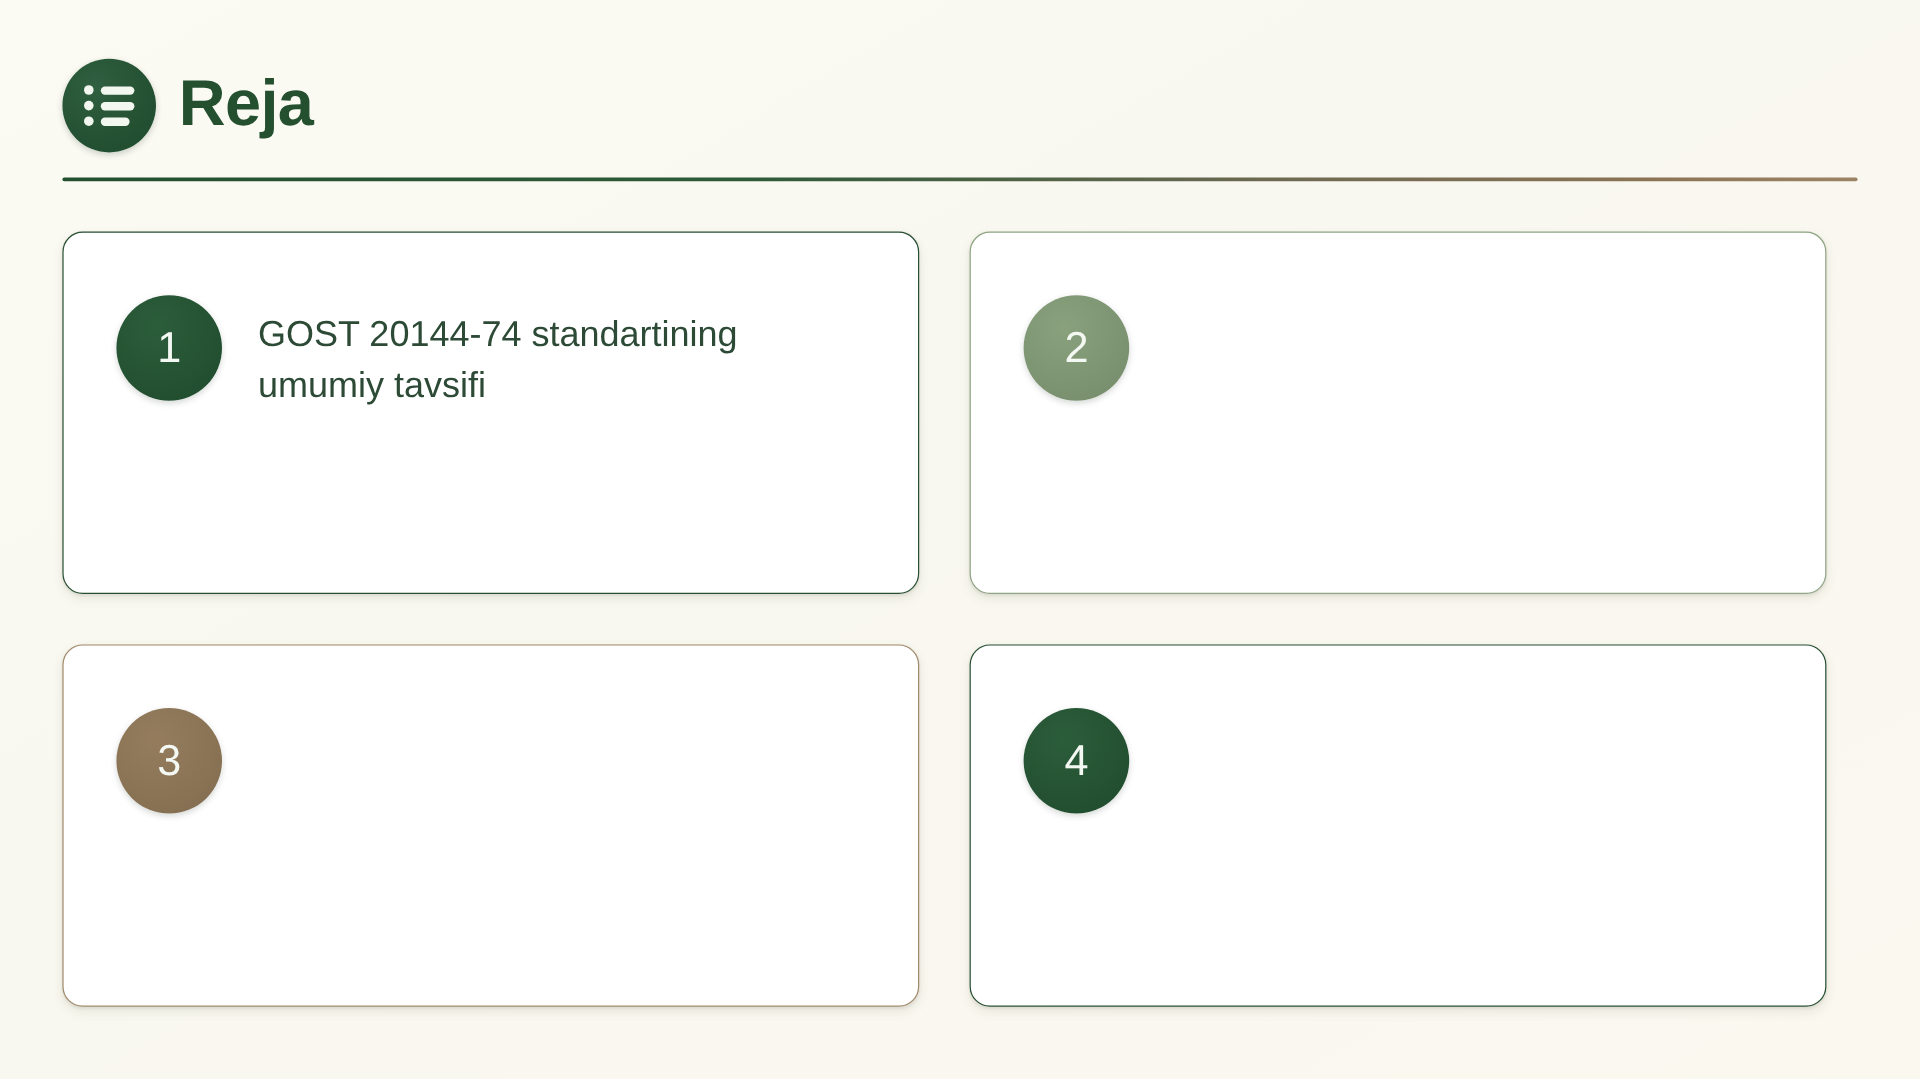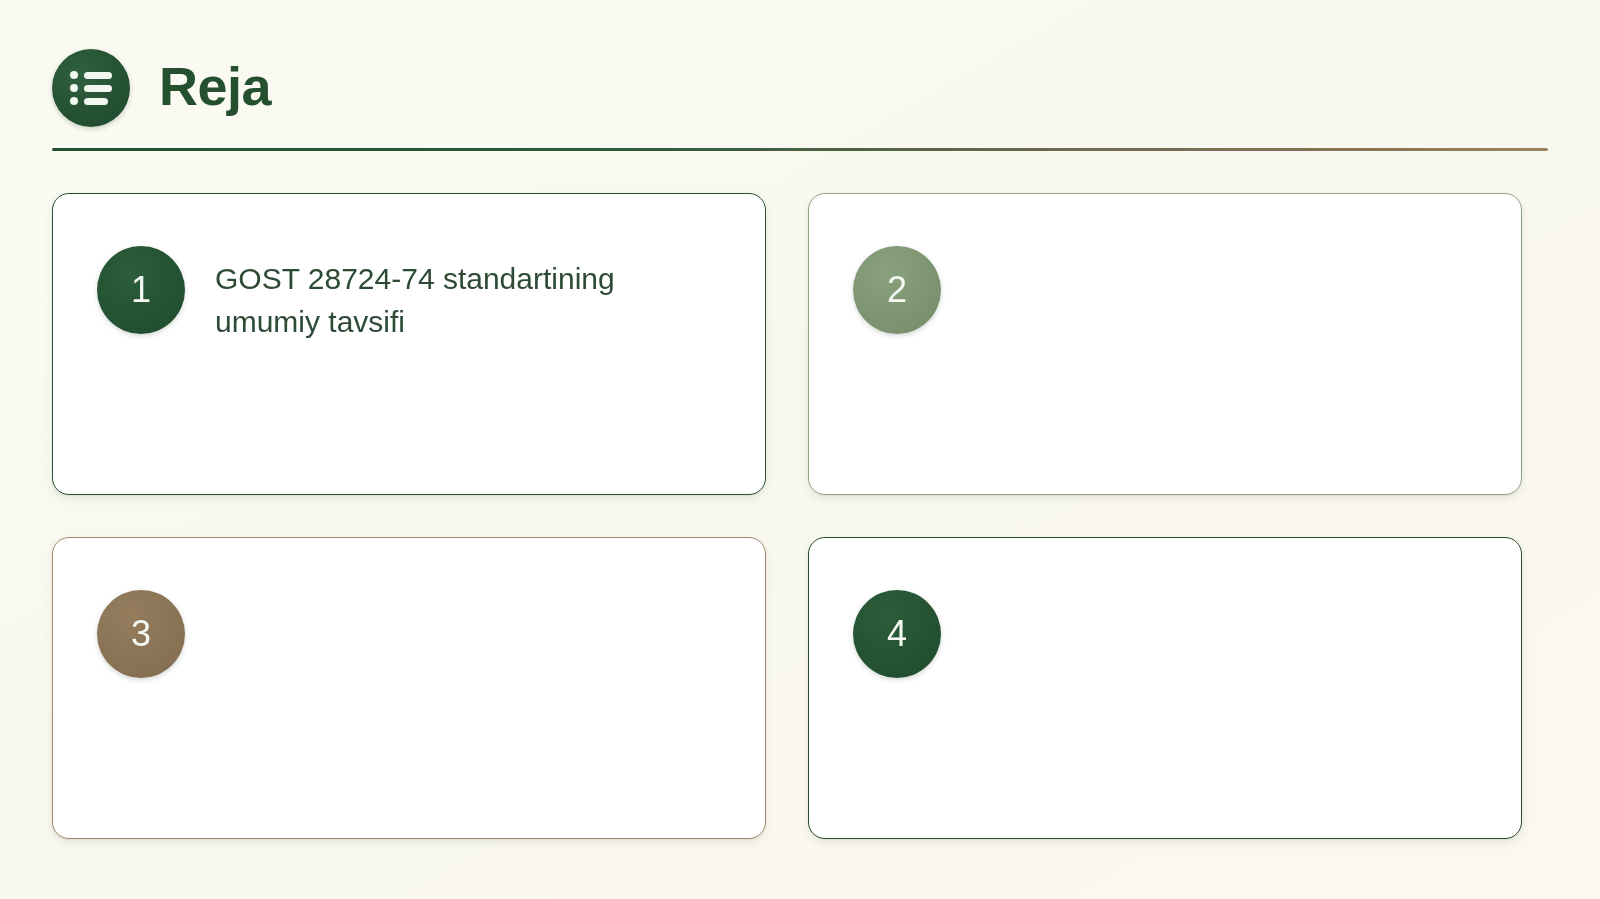--- a/index.html
+++ b/index.html
@@ -22,21 +22,21 @@
     width: 1600px;
     height: 899px;
     padding: 46px 52px 0 52px;
     background: linear-gradient(150deg, #fbfaf3 0%, #f9f8f0 45%, #faf8ef 100%);
   }
 
   
   .header {
     display: flex;
     align-items: center;
-    gap: 29px;
+    gap: 19px;
     height: 84px;
   }
 
   .header-icon-badge {
     width: 78px;
     height: 78px;
     flex: 0 0 78px;
     border-radius: 50%;
     background: radial-gradient(circle at 36% 30%, #2f6040 0%, #255233 55%, #1f4a2e 100%);
     display: flex;
@@ -172,21 +172,21 @@
     </div>
     <h1 class="page-title">Reja</h1>
   </div>
 
   <div class="header-divider"></div>
 
   <div class="card-grid">
 
     <div class="plan-card">
       <div class="card-number badge-dark">1</div>
-      <div class="card-text">GOST 28724-74 standartining umumiy tavsifi</div>
+      <div class="card-text">GOST 20144-74 standartining umumiy tavsifi</div>
     </div>
 
     <div class="plan-card accent-sage">
       <div class="card-number badge-sage">2</div>
     </div>
 
     <div class="plan-card accent-brown">
       <div class="card-number badge-brown">3</div>
     </div>
 

